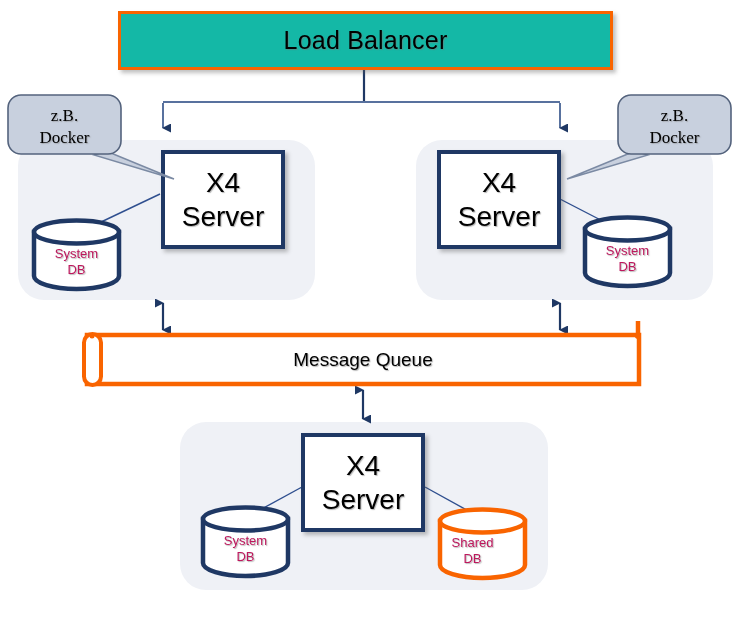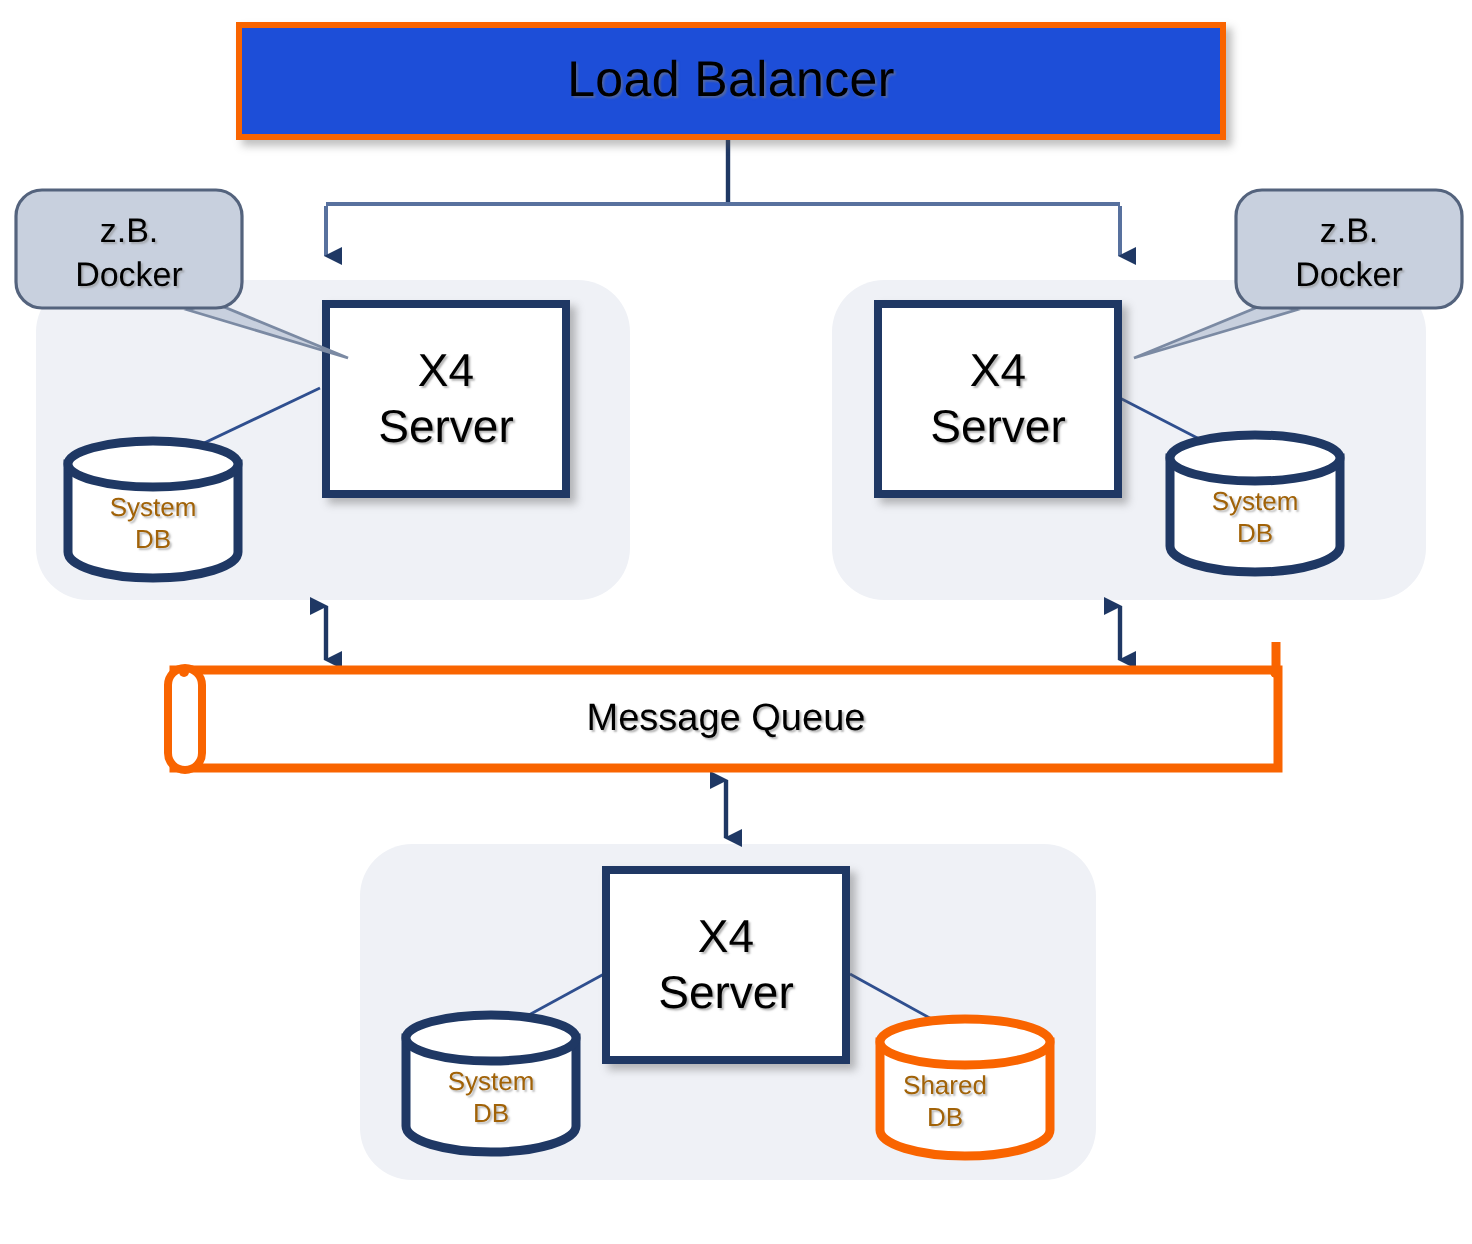--- a/index.html
+++ b/index.html
@@ -32,50 +32,50 @@
     justify-content: center;
     text-align: center;
     color: #000000;
     line-height: 1.18;
     text-shadow: 1px 1px 1px rgba(120,120,120,0.55);
     white-space: pre-line;
   }
 
   
   .orange-box {
-    background: #1d4ed8;
+    background: #14b8a6;
     border: 3px solid #f96400;
     box-shadow: 3px 3px 4px rgba(90,90,90,0.38);
     box-sizing: border-box;
     text-align: center;
   }
   .lb-label {
     font-size: 25px;
     letter-spacing: 0.2px;
   }
 
   
   .navy-box {
     background: #ffffff;
     border: 4px solid #1f3864;
     box-shadow: 3px 3px 4px rgba(90,90,90,0.40);
     box-sizing: border-box;
   }
-  .srv-label { font-size: 23px; }
+  .srv-label { font-size: 28px; }
 
   
   .db { position: absolute; }
   .db svg { position: absolute; left: 0; top: 0; overflow: visible; }
   .db-label {
     position: absolute;
     left: 0;
     width: 100%;
     text-align: center;
     font-size: 13px;
-    color: #a16207;
+    color: #be185d;
     line-height: 1.25;
     text-shadow: 1px 1px 1px rgba(120,120,120,0.5);
     white-space: pre-line;
   }
 
   
   .mq-wrap { position: absolute; }
   .mq-wrap svg { position: absolute; left: 0; top: 0; overflow: visible; }
   .mq-label {
     position: absolute;
@@ -90,20 +90,21 @@
   .callout-label {
     position: absolute;
     left: 0; top: 0;
     width: 100%;
     font-size: 17px;
     color: #000000;
     text-align: center;
     line-height: 1.3;
     text-shadow: 1px 1px 1px rgba(130,130,130,0.5);
     white-space: pre-line;
+    font-family: Liberation Serif, serif;
   }
 
   
   .layer {
     position: absolute;
     left: 0; top: 0;
     width: 736px;
     height: 622px;
     pointer-events: none;
   }

